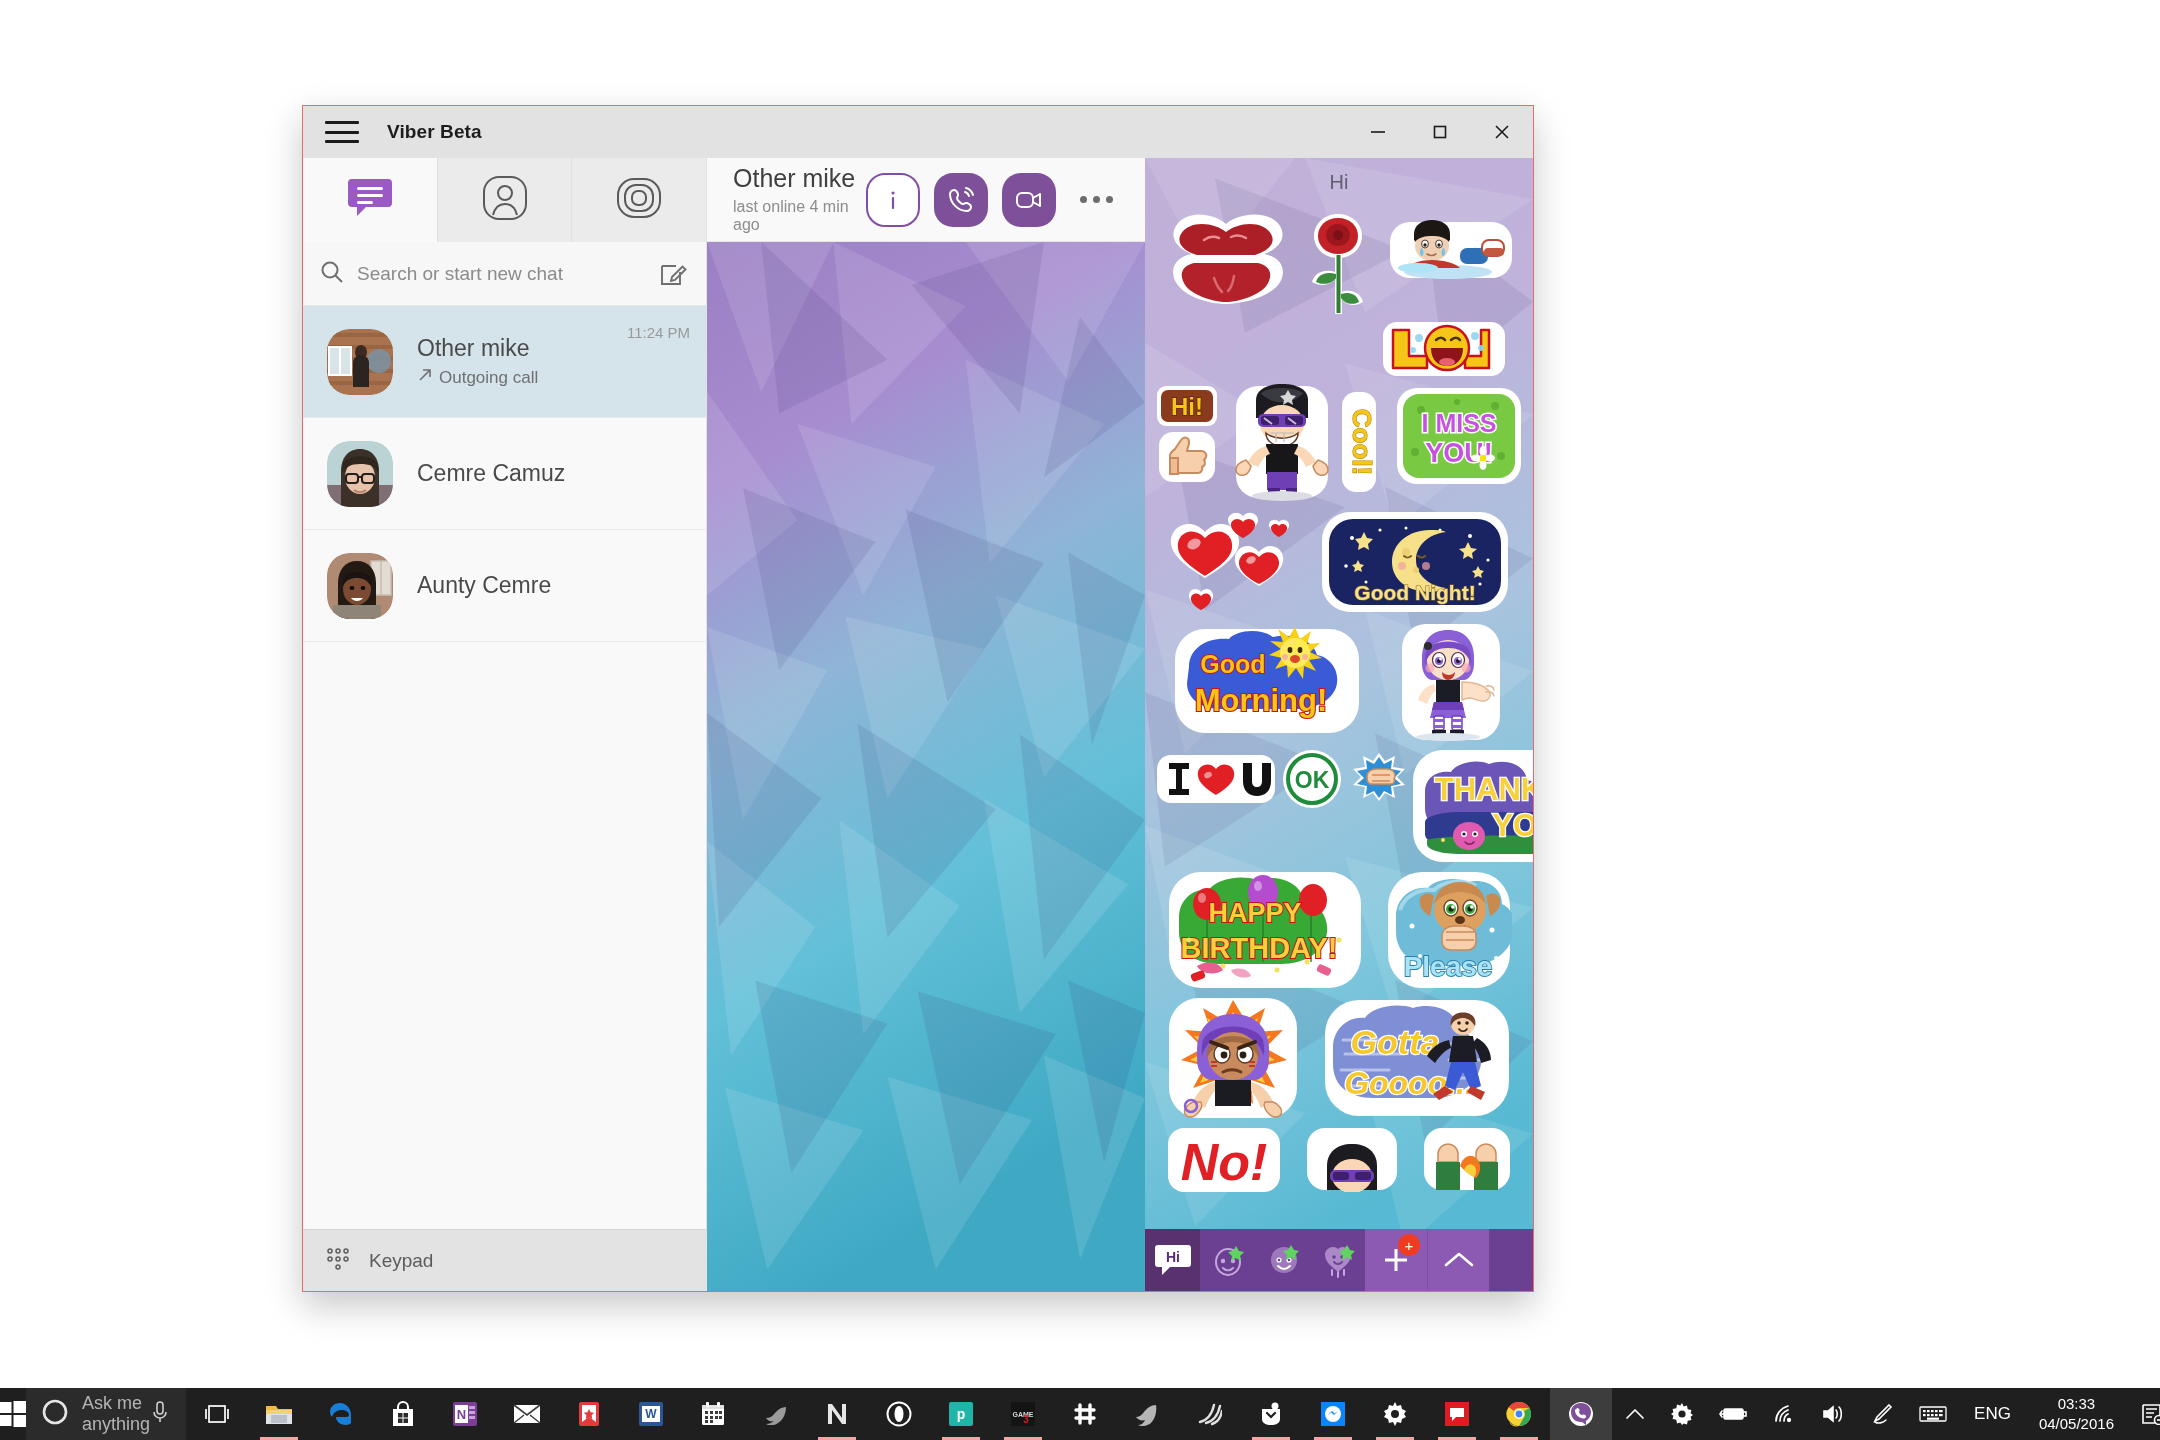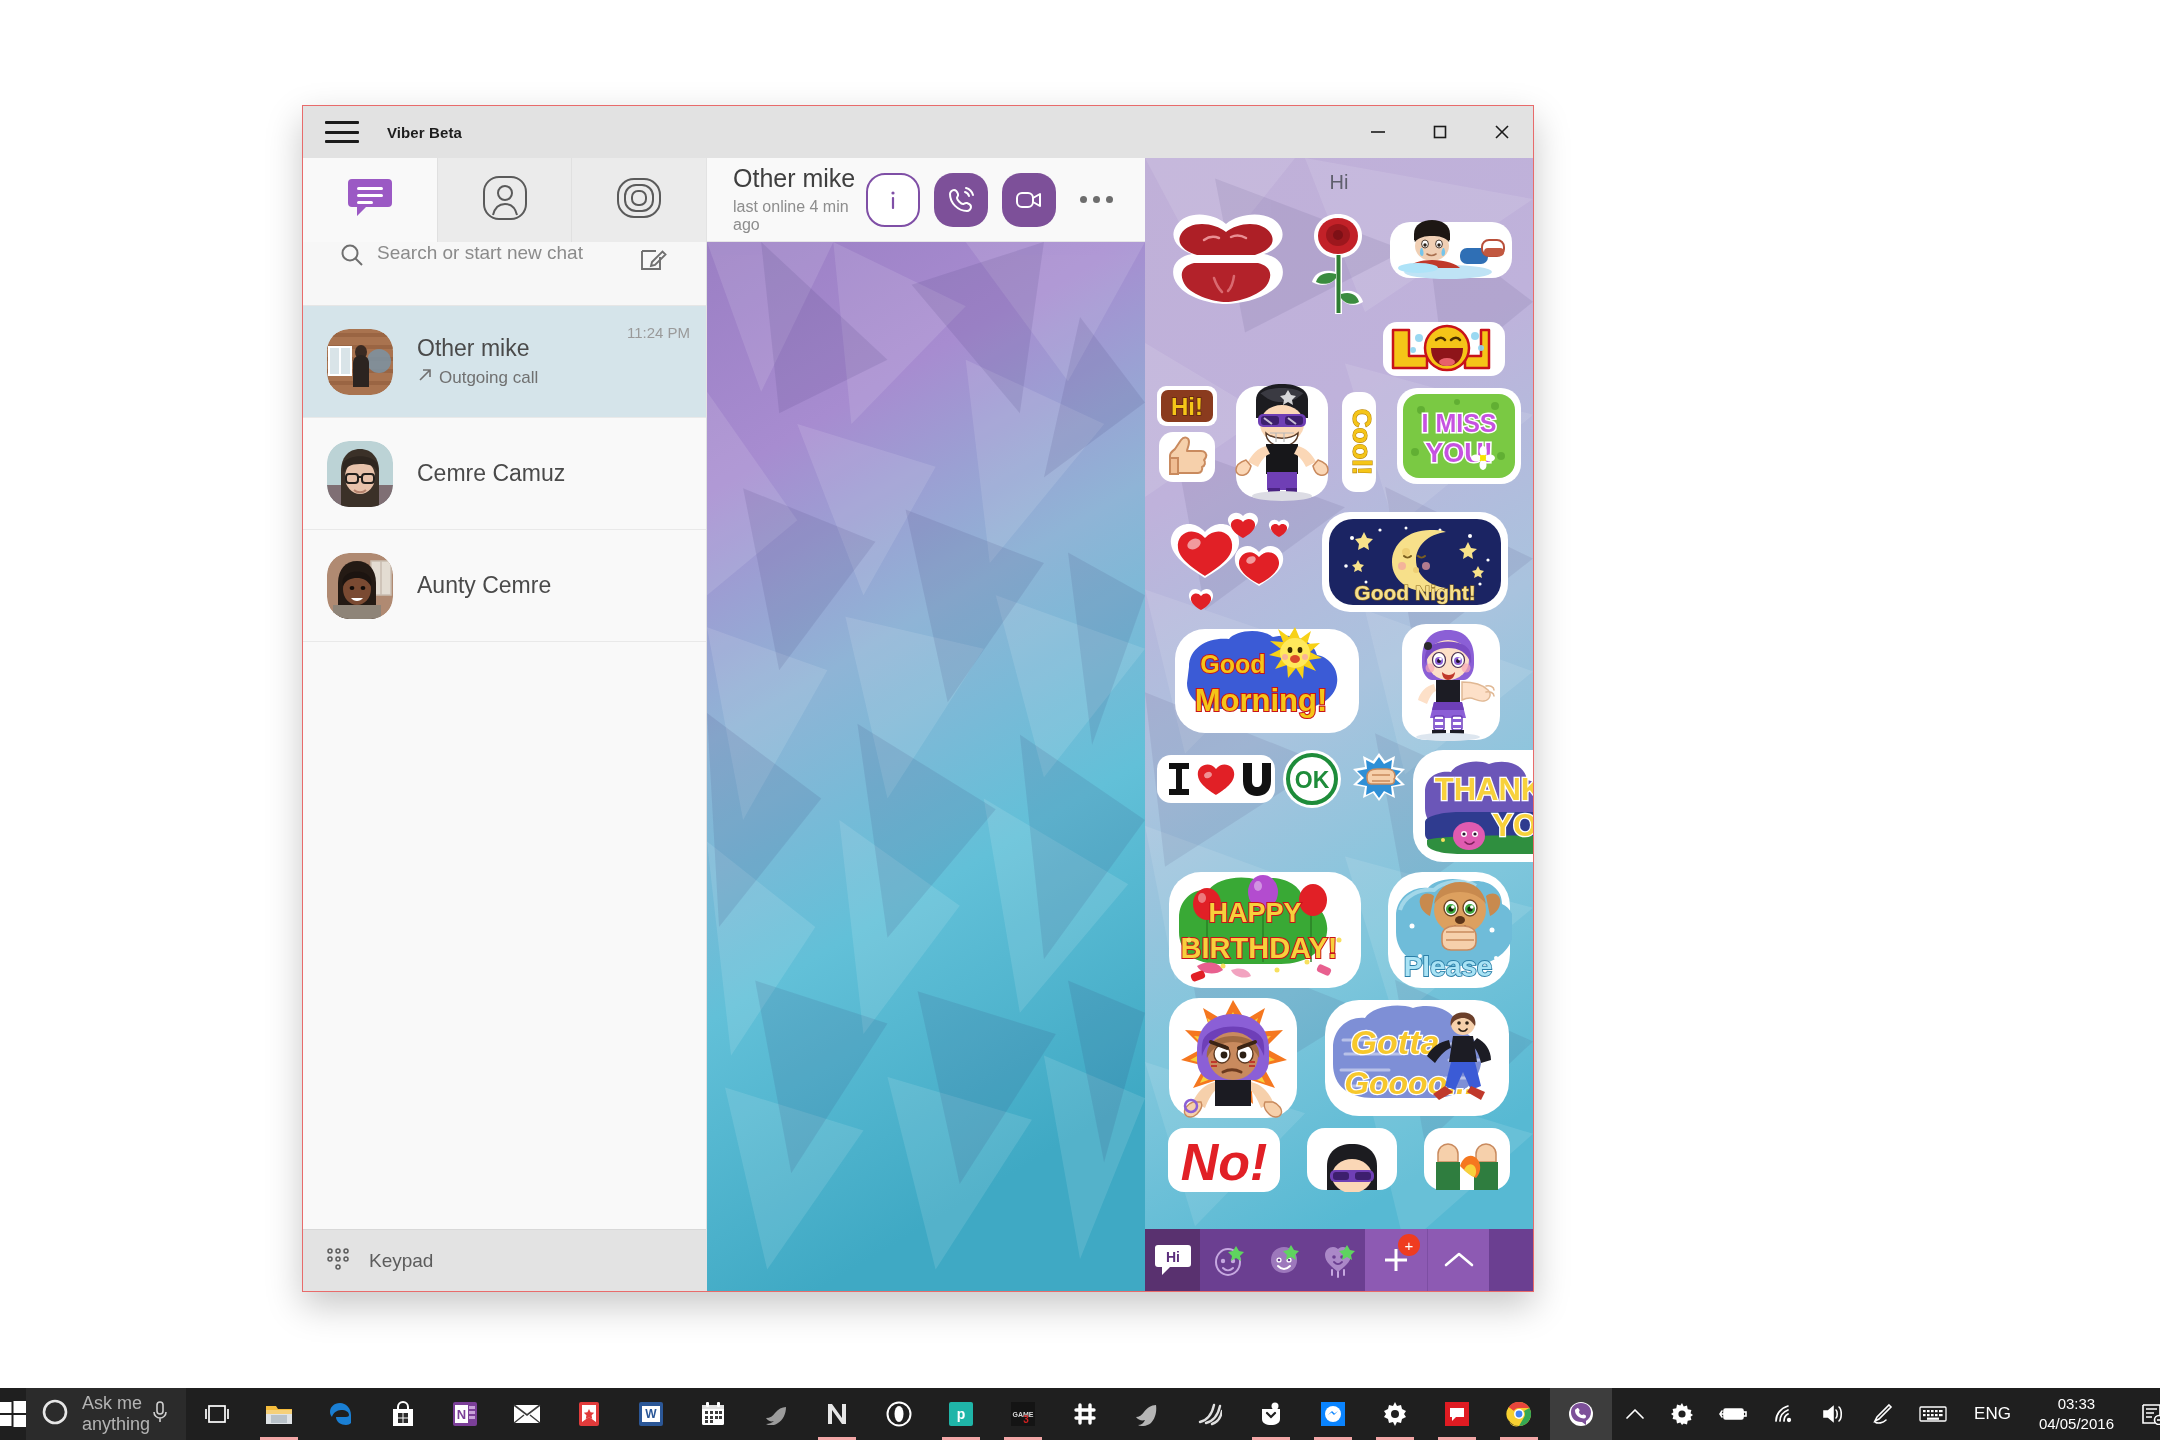--- a/index.html
+++ b/index.html
@@ -24,35 +24,35 @@
   }
 
   
   .titlebar {
     height: 52px; background: #e2e2e2;
     display: flex; align-items: center; flex: none;
     position: relative;
   }
   .hamburger { width: 34px; height: 22px; margin-left: 22px; display:flex; flex-direction:column; justify-content:space-between; cursor:pointer;}
   .hamburger i { display:block; height:3px; background:#1b1b1b; border-radius:1px;}
-  .title-text { margin-left: 28px; font-size: 15px; font-weight: bold; color:#1d1d1d; letter-spacing:.1px;}
+  .title-text { margin-left: 28px; font-size: 19px; font-weight: bold; color:#1d1d1d; letter-spacing:.1px;}
   .win-ctrls { position:absolute; right:0; top:0; height:52px; display:flex;}
   .win-btn { width:62px; height:52px; display:flex; align-items:center; justify-content:center; cursor:pointer;}
   .win-btn svg { display:block; }
 
   .app-body { flex:1; display:flex; min-height:0; }
 
   
   .left-col { width: 404px; flex:none; display:flex; flex-direction:column; border-right:1px solid #e3e3e3; background:#f7f7f7;}
   .nav-tabs { height: 84px; display:flex; flex:none; background:#ebebeb; }
   .nav-tab { flex:1; display:flex; align-items:center; justify-content:center; cursor:pointer; border-right:1px solid #e0e0e0;}
   .nav-tab:last-child{border-right:none;}
   .nav-tab.active { background:#f9f9f9; }
 
-  .search-row { height: 64px; flex:none; display:flex; align-items:flex-start; background:#f7f7f7; border-bottom:1px solid #e6e6e6; padding:0 36px;}
+  .search-row { height: 64px; flex:none; display:flex; align-items:center; background:#f7f7f7; border-bottom:1px solid #e6e6e6; padding:0 16px;}
   .search-row .s-icon { width:30px; }
   .search-input { flex:1; border:none; outline:none; background:transparent; font-size:19px; color:#6f6f6f; font-family:"Liberation Sans",sans-serif; margin-left:8px;}
   .search-input::placeholder { color:#8b8b8b; }
   .compose-btn { width:34px; height:34px; display:flex; align-items:center; justify-content:center; cursor:pointer;}
 
   .chat-list { flex:1; overflow:hidden; background:#f9f9f9; }
   .chat-item { height:112px; display:flex; align-items:center; padding:0 16px 0 24px; border-bottom:1px solid #e9e9e9; cursor:pointer; position:relative;}
   .chat-item.selected { background:#d5e4ea; }
   .avatar { width:66px; height:66px; border-radius:22px; flex:none; overflow:hidden; position:relative;}
   .chat-meta { flex:1; margin-left:24px; min-width:0;}

